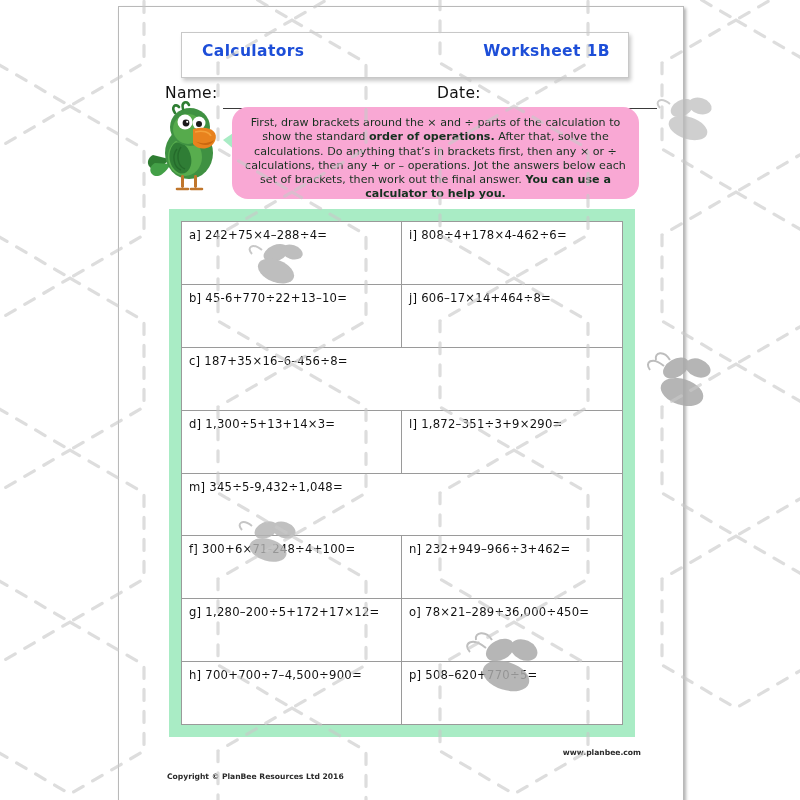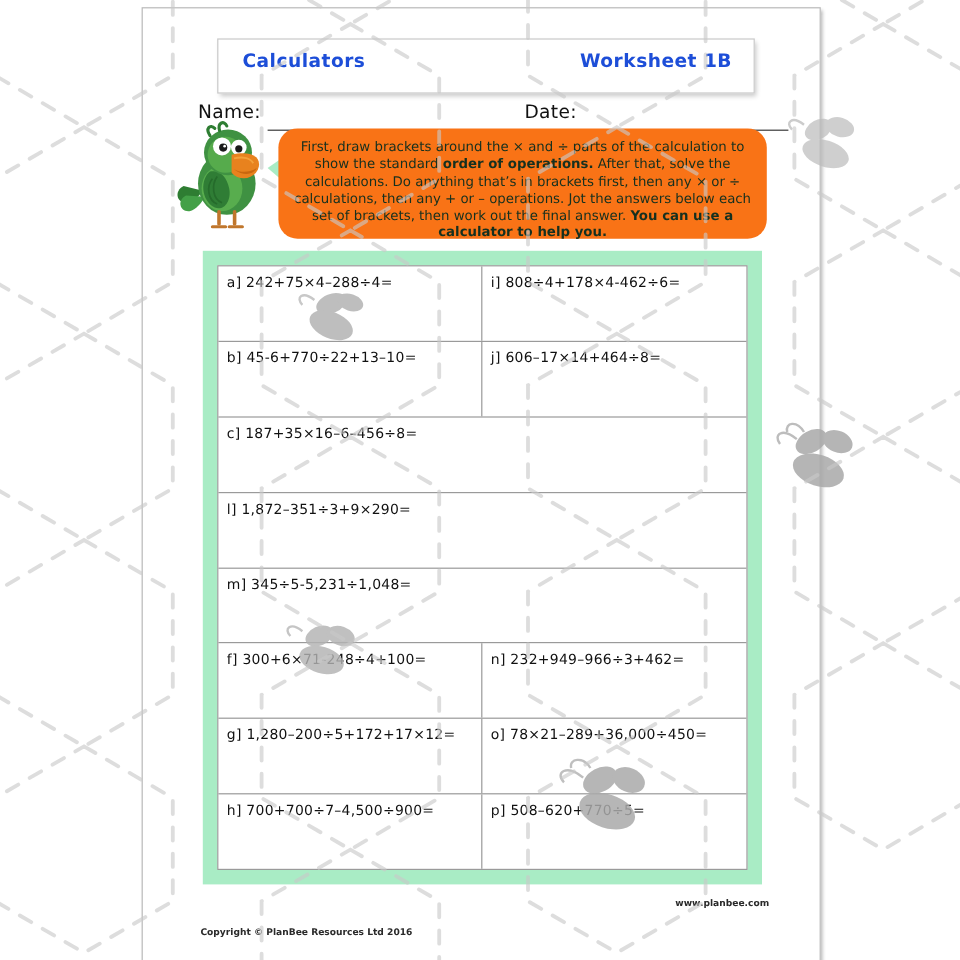--- a/index.html
+++ b/index.html
@@ -107,21 +107,21 @@
     z-index: 28;
   }
 
   
   .bubble {
     position: absolute;
     left: 113px;
     top: 100px;
     width: 407px;
     height: 92px;
-    background: #f97316;
+    background: #f9a8d4;
     border-radius: 16px;
     z-index: 26;
     box-sizing: border-box;
     padding: 9px 13px 6px 13px;
   }
   .bubble-tail {
     position: absolute;
     left: 104px;
     top: 124px;
     width: 0; height: 0;
@@ -285,26 +285,29 @@
               <div class="qtext">j]  606–17×14+464÷8=</div>
             </div>
           </div>
           <div class="qrow">
             <div class="qcell">
               <div class="qtext">c]  187+35×16–6–456÷8=</div>
             </div>
           </div>
           <div class="qrow">
             <div class="qcell">
+              <div class="qtext">d]  1,300÷5+13+14×3=</div>
+            </div>
+            <div class="qcell">
               <div class="qtext">l]  1,872–351÷3+9×290=</div>
             </div>
           </div>
           <div class="qrow">
             <div class="qcell">
-              <div class="qtext">m]  345÷5-5,231÷1,048=</div>
+              <div class="qtext">m]  345÷5-9,432÷1,048=</div>
             </div>
           </div>
           <div class="qrow">
             <div class="qcell">
               <div class="qtext">f]  300+6×71-248÷4+100=</div>
             </div>
             <div class="qcell">
               <div class="qtext">n]  232+949–966÷3+462=</div>
             </div>
           </div>

